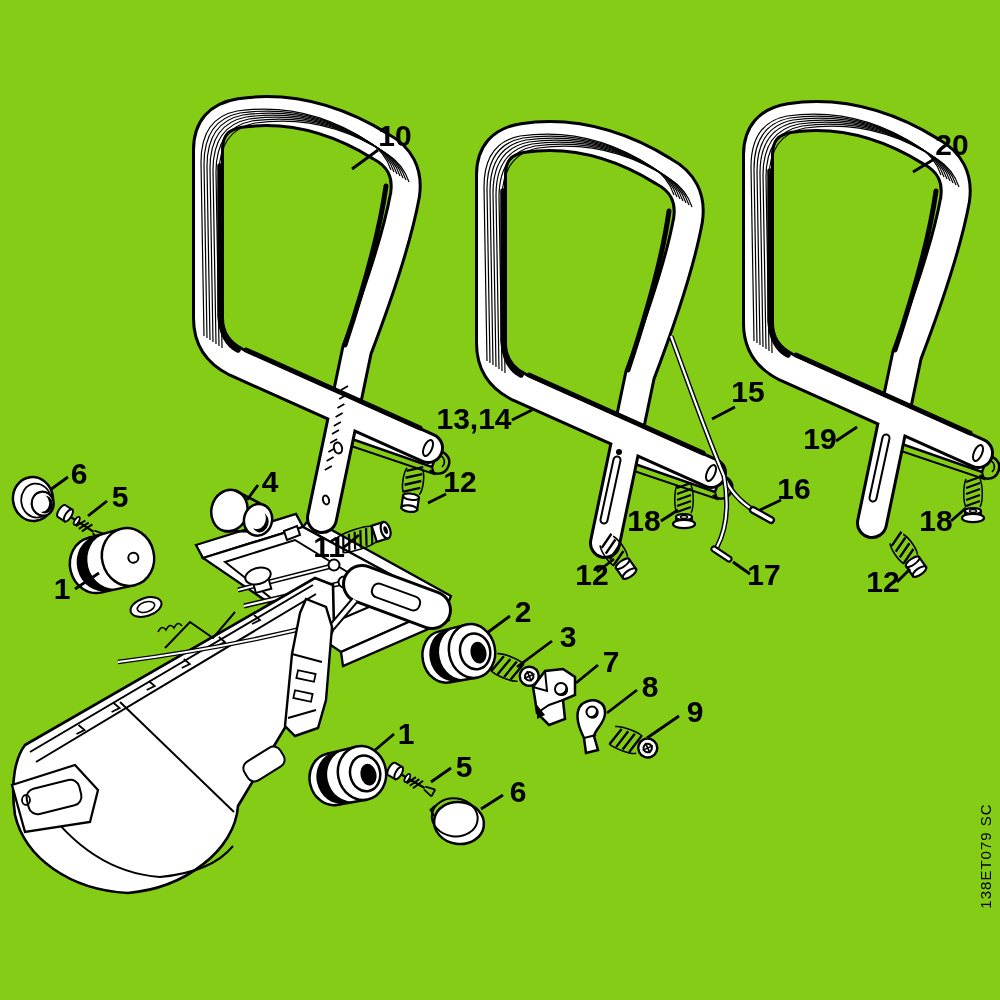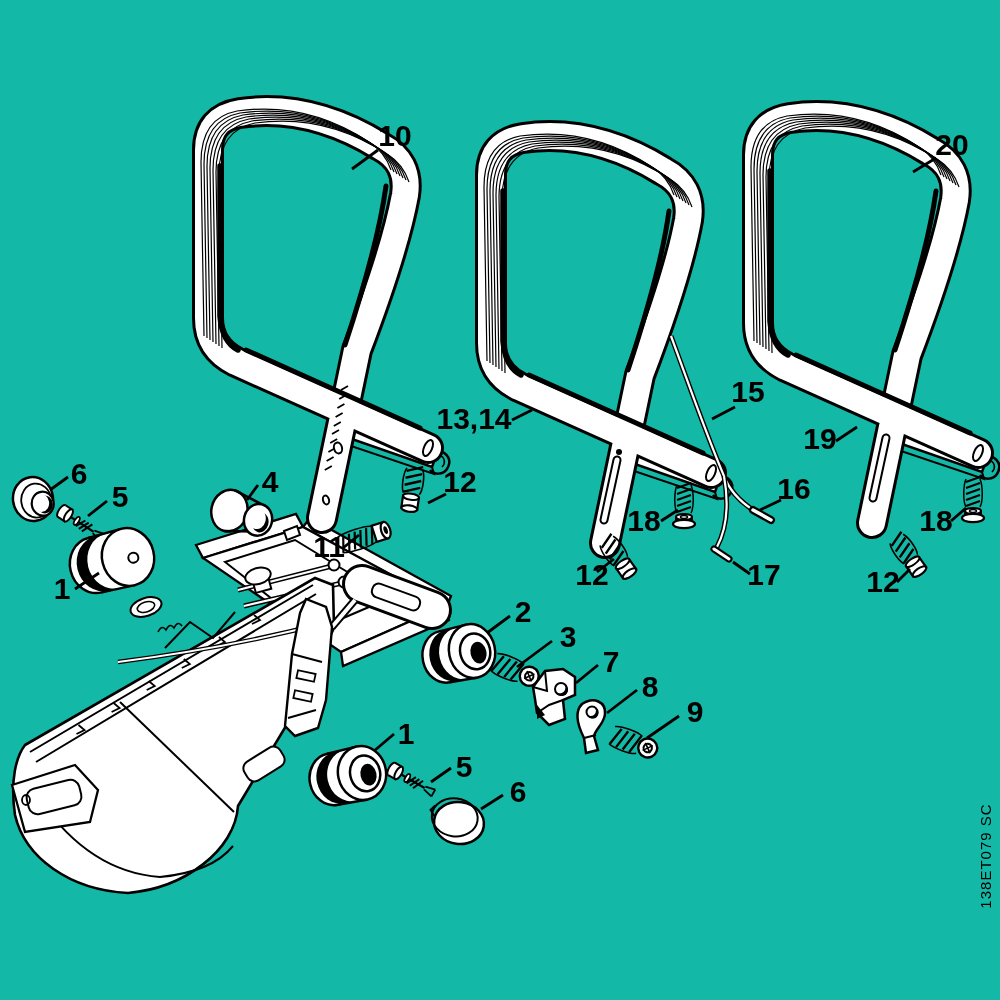--- a/index.html
+++ b/index.html
@@ -1,16 +1,16 @@
 <!DOCTYPE html>
 <html><head>
 <meta charset="utf-8">
 <style>
   html,body{margin:0;padding:0;background:#fff;}
-  .stage{width:1000px;height:1000px;background:#14b8a6;position:relative;font-family:"Liberation Sans",sans-serif;}
+  .stage{width:1000px;height:1000px;background:#84cc16;position:relative;font-family:"Liberation Sans",sans-serif;}
   svg{display:block;}
   .callout{font:bold 30px "Liberation Sans",sans-serif;fill:#000;}
   .leader{stroke:#000;stroke-width:2.8;}
   .code{font:15px "Liberation Sans",sans-serif;fill:#000;letter-spacing:1px;}
   .ln{stroke:#000;fill:none;}
   .w{fill:#fff;stroke:#000;}
   .blk{fill:#000;stroke:none;}
 </style>
 </head>
 <body>

